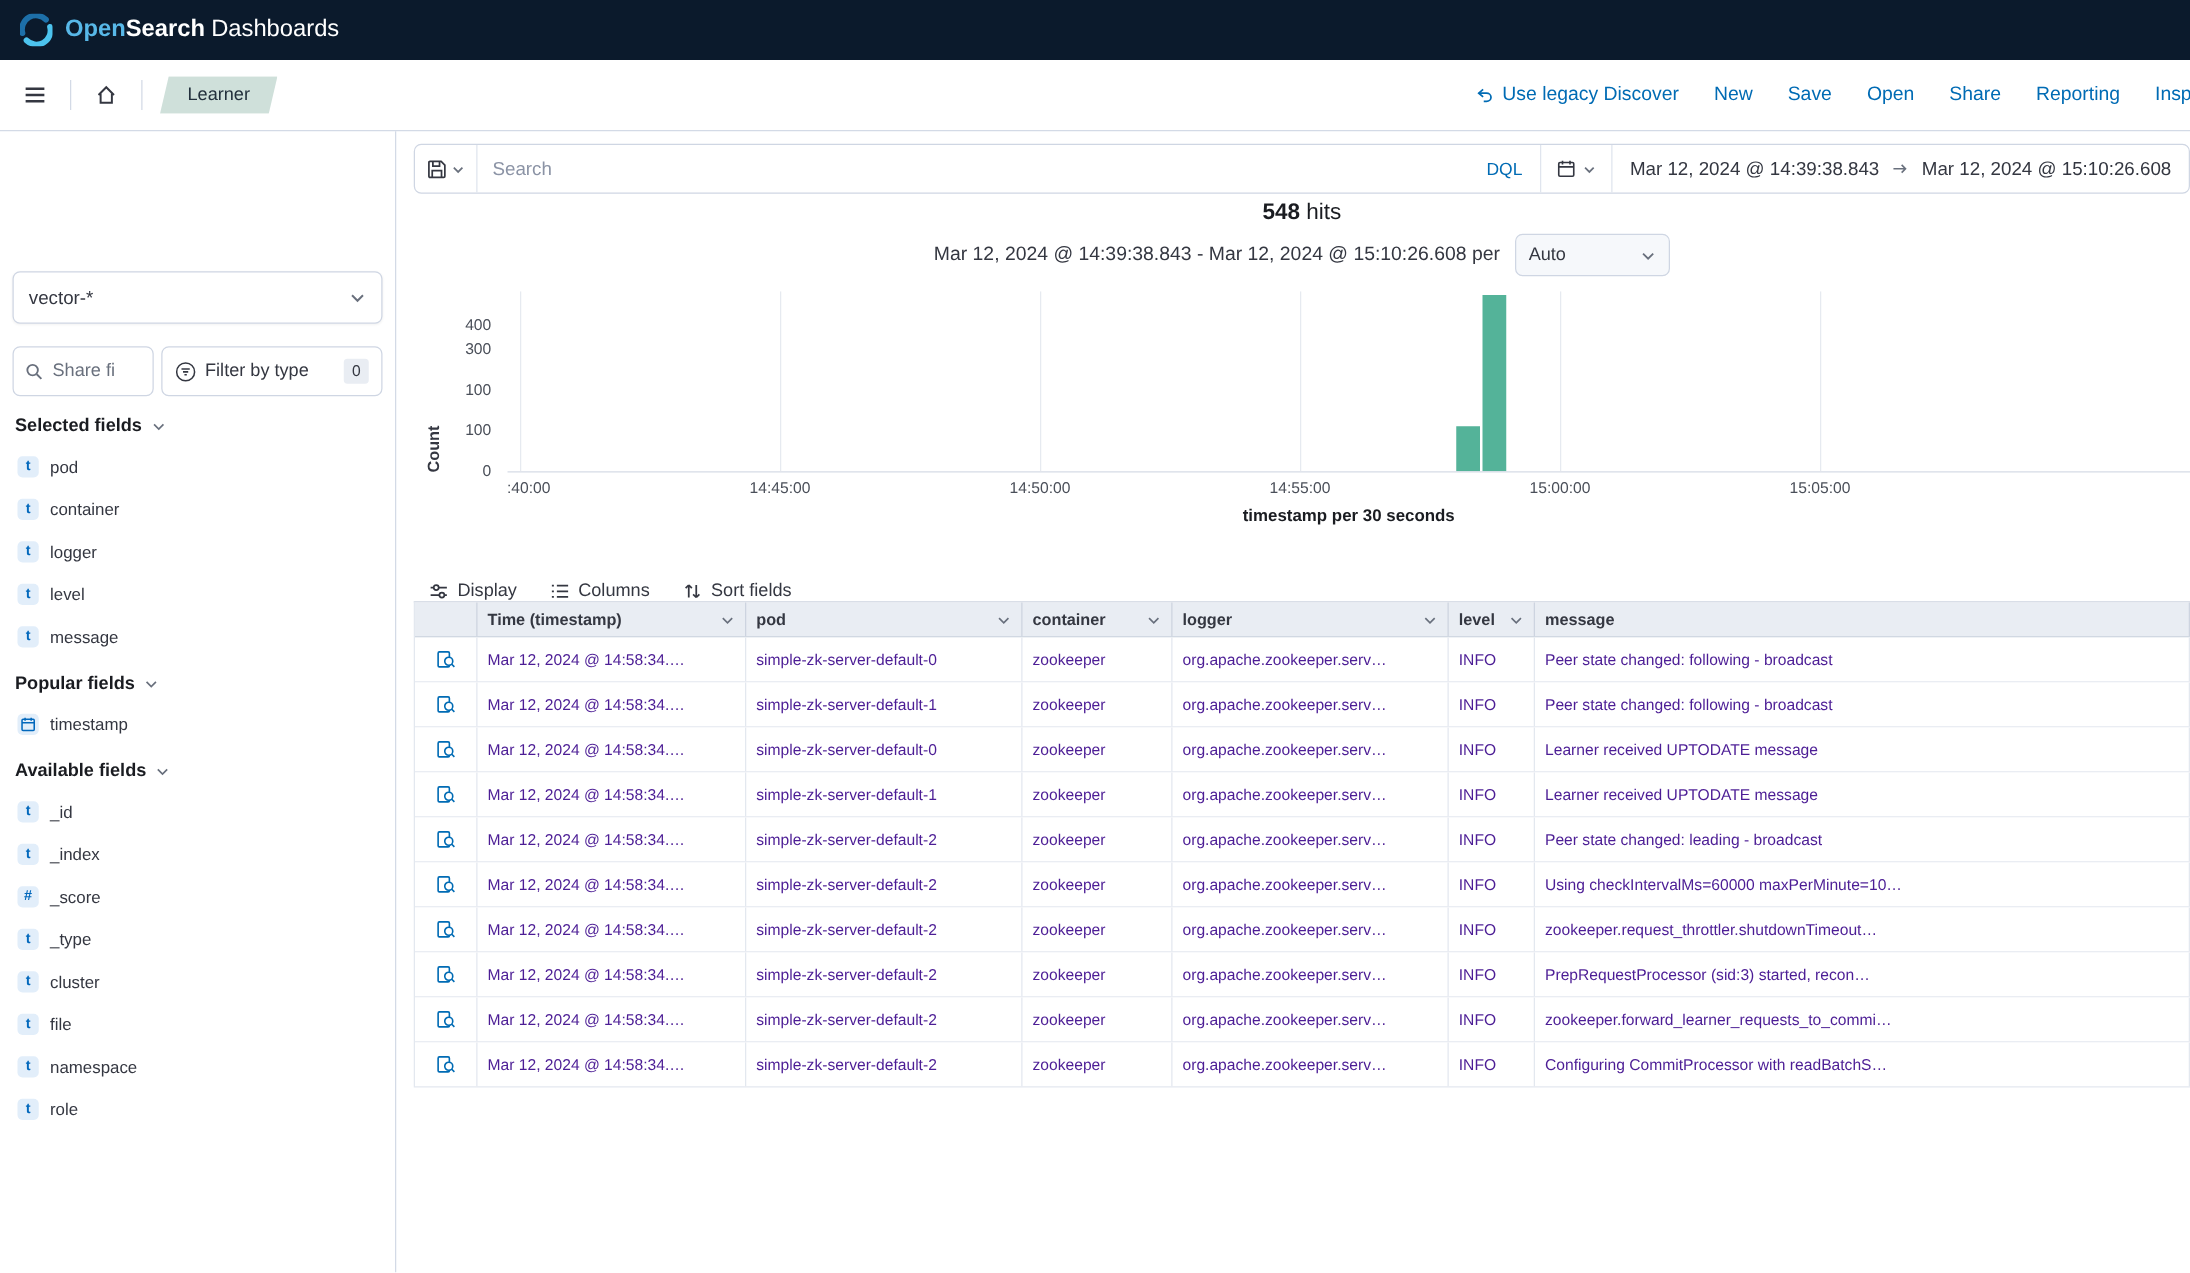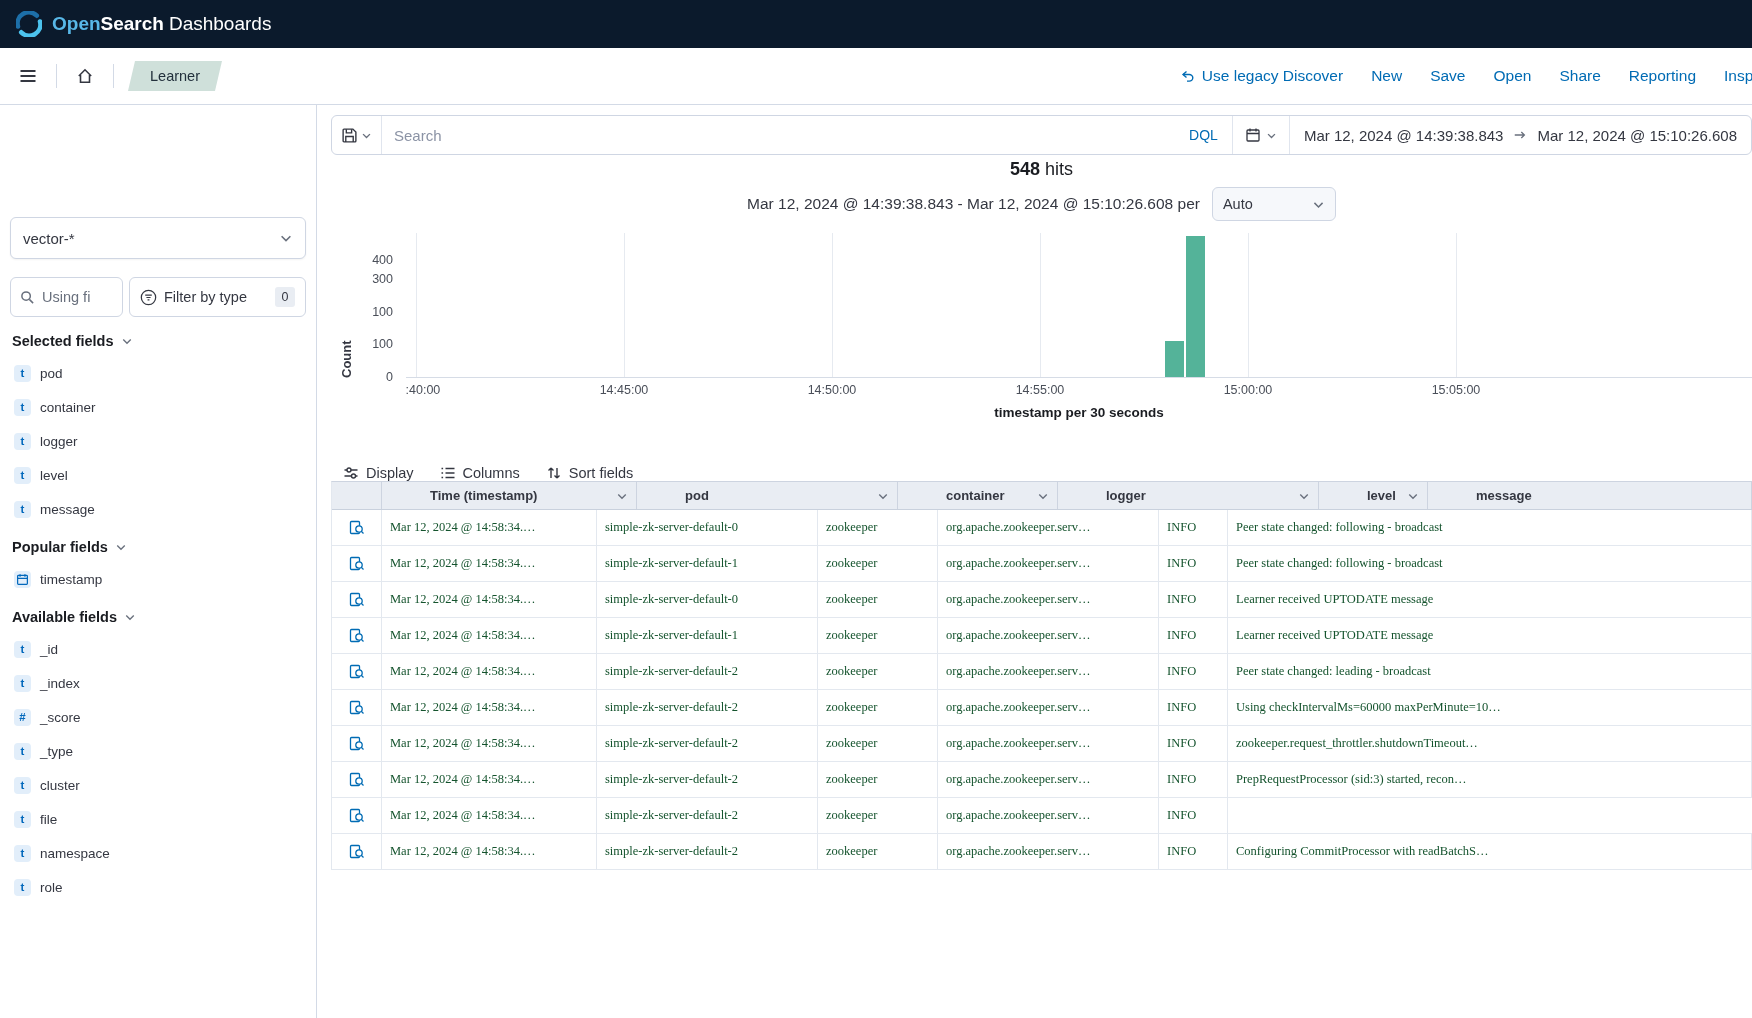--- a/index.html
+++ b/index.html
@@ -91,32 +91,32 @@
   .chart-xticks { position:absolute; left:75px; right:0; top:150px; height:18px; overflow:hidden; }
   .chart-xtick { position:absolute; transform:translateX(-50%); font-size:12.5px; color:#4a4f59; white-space:nowrap; }
   .chart-xlabel { position:absolute; left:75px; right:0; top:172px; text-align:center; font-weight:700;
     font-size:13.5px; color:#1a1c21; }
 
   
   .grid-toolbar { display:flex; align-items:flex-end; gap:26px; margin-top:16px; padding:0 4px 0 12px;
     height:36px; flex:none; }
   .gt-btn { display:flex; align-items:center; gap:7px; font-size:14.5px; color:#343741; }
   .grid { border-top:1px solid #cdd4e0; border-left:1px solid #e3e8ef; flex:none; }
-  .grid-header { display:flex; background:#e9edf3; border-bottom:1px solid #c9d1dd; height:28px;gap:40px; }
+  .grid-header { display:flex; background:#e9edf3; border-bottom:1px solid #c9d1dd; height:28px; }
   .gh-cell { display:flex; align-items:center; gap:4px; font-size:13px; font-weight:700; color:#343741;
     padding:0 8px; border-right:1px solid #cdd4e0; overflow:hidden; white-space:nowrap; cursor:pointer; }
   .gh-cell .chev { margin-left:auto; }
   .gh-flex { flex:1; min-width:0; }
   .grid-row { display:flex; height:36px; border-bottom:1px solid #e3e8ef; background:#fff; }
   .gr-cell { display:flex; align-items:center; padding:0 8px; border-right:1px solid #e3e8ef;
     overflow:hidden; white-space:nowrap; }
   .gr-flex { flex:1; min-width:0; }
   .gr-expand { justify-content:center; }
   .inspect { color:#006bb4; display:inline-flex; cursor:pointer; }
-  .mono { font-family:Liberation Serif, serif; font-size:12.5px; color:#14532d; }
+  .mono { font-family:Liberation Sans, sans-serif; font-size:12.5px; color:#4c1d95; }
 </style>
 </head>
 <body>
 
 <header class="topbar">
   <div class="brand">
     <span class="icon">
       <svg width="26" height="26" viewBox="0 0 26 26" fill="none">
         <path d="M24 10.5A11.2 11.2 0 0 1 5.2 21.3" stroke="#4cc3ee" stroke-width="4.6" stroke-linecap="round"></path>
         <path d="M2 15.5A11.2 11.2 0 0 1 20.8 4.7" stroke="#1d6fa8" stroke-width="4.6" stroke-linecap="round"></path>
@@ -190,21 +190,21 @@
       </span>
     </button>
     <div class="field-controls">
       <div class="field-search">
         <span class="icon">
           <svg width="15" height="15" viewBox="0 0 16 16" fill="none" stroke="currentColor" stroke-width="1.6">
               <circle cx="6.5" cy="6.5" r="4.5"></circle>
               <path d="M10 10l4 4"></path>
             </svg>
         </span>
-        <span>Using fi</span>
+        <span>Share fi</span>
       </div>
       <button class="filter-type-btn">
         <span class="icon">
           <svg width="17" height="17" viewBox="0 0 18 18" fill="none" stroke="currentColor" stroke-width="1.3">
               <circle cx="9" cy="9" r="7.6"></circle>
               <path d="M5.5 6.5h7M6.8 9h4.4M8 11.5h2"></path>
             </svg>
         </span>
         <span>Filter by type</span>
         <span class="count-badge">0</span>
@@ -619,20 +619,21 @@
                   <circle cx="10" cy="9" r="3.2" fill="#fff"></circle>
                   <path d="M12.4 11.4 14.5 13.5"></path>
                 </svg>
               </span>
             </div>
             <div class="gr-cell mono" style="width: 215px;">Mar 12, 2024 @ 14:58:34.…</div>
             <div class="gr-cell mono" style="width: 221px;">simple-zk-server-default-2</div>
             <div class="gr-cell mono" style="width: 120px;">zookeeper</div>
             <div class="gr-cell mono" style="width: 221px;">org.apache.zookeeper.serv…</div>
             <div class="gr-cell mono" style="width: 69px;">INFO</div>
+            <div class="gr-cell mono gr-flex">zookeeper.forward_learner_requests_to_commi…</div>
           </div>
           <div class="grid-row">
             <div class="gr-cell gr-expand" style="width: 50px;">
               <span class="inspect">
                 <svg width="16" height="16" viewBox="0 0 16 16" fill="none" stroke="currentColor" stroke-width="1.3">
                   <rect x="1.5" y="1.5" width="9" height="12" rx="1"></rect>
                   <circle cx="10" cy="9" r="3.2" fill="#fff"></circle>
                   <path d="M12.4 11.4 14.5 13.5"></path>
                 </svg>
               </span>

